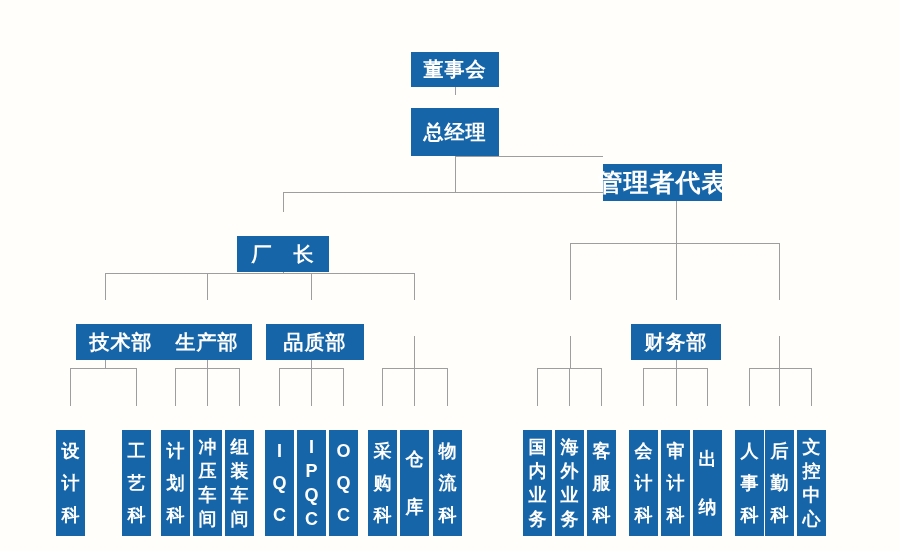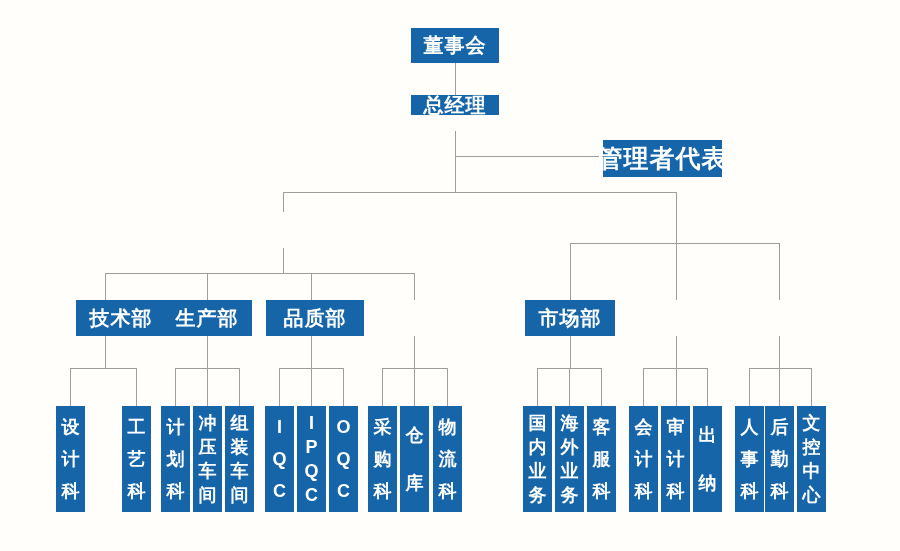--- a/index.html
+++ b/index.html
@@ -18,20 +18,21 @@
   .canvas{position:relative;width:900px;height:551px;}
   svg.lines{position:absolute;left:0;top:0;width:900px;height:551px;}
   svg.lines line{stroke:var(--line-color);stroke-width:1;shape-rendering:crispEdges;}
   .box{
     position:absolute;
     background:var(--box-fill);
     color:var(--box-text-color);
     display:flex;align-items:center;justify-content:center;
     font-weight:bold;
     box-sizing:border-box;
+    margin-top:24px;
   }
   .hbox{font-size:20px;letter-spacing:1px;white-space:pre;}
   .vbox{
     flex-direction:column;
     justify-content:space-around;
     font-size:18px;
     padding:5px 0;
   }
   .vbox span{display:block;line-height:1;text-align:center;}
 </style>
@@ -87,27 +88,28 @@
     <line x1="537.5" y1="368" x2="537.5" y2="406"></line>
     <line x1="569.5" y1="368" x2="569.5" y2="406"></line>
     <line x1="601.5" y1="368" x2="601.5" y2="406"></line>
     <line x1="643.5" y1="368" x2="643.5" y2="406"></line>
     <line x1="707.5" y1="368" x2="707.5" y2="406"></line>
     <line x1="749.5" y1="368" x2="749.5" y2="406"></line>
     <line x1="811.5" y1="368" x2="811.5" y2="406"></line>
   </svg>
 
   <div class="box hbox" style="left:411px;top:28px;width:88px;height:35px">董事会</div>
-  <div class="box hbox" style="left:411px;top:95px;width:88px;height:20px">总经理</div>
+  <div class="box hbox" style="left:411px;top:84px;width:88px;height:48px">总经理</div>
   <div class="box hbox" style="left:603px;top:140px;width:119px;height:37px;font-size:25px">管理者代表</div>
+  <div class="box hbox" style="left:237px;top:212px;width:92px;height:36px">厂　长</div>
 
   <div class="box hbox" style="left:76px;top:300px;width:90px;height:36px">技术部</div>
   <div class="box hbox" style="left:162px;top:300px;width:90px;height:36px">生产部</div>
   <div class="box hbox" style="left:266px;top:300px;width:98px;height:36px">品质部</div>
-  <div class="box hbox" style="left:525px;top:300px;width:90px;height:36px">市场部</div>
+  <div class="box hbox" style="left:631px;top:300px;width:90px;height:36px">财务部</div>
 
   <div class="box vbox" style="left:56px;top:406px;width:29px;height:106px">
       <span>设</span>
       <span>计</span>
       <span>科</span>
     </div>
   <div class="box vbox" style="left:122px;top:406px;width:29px;height:106px">
       <span>工</span>
       <span>艺</span>
       <span>科</span>

